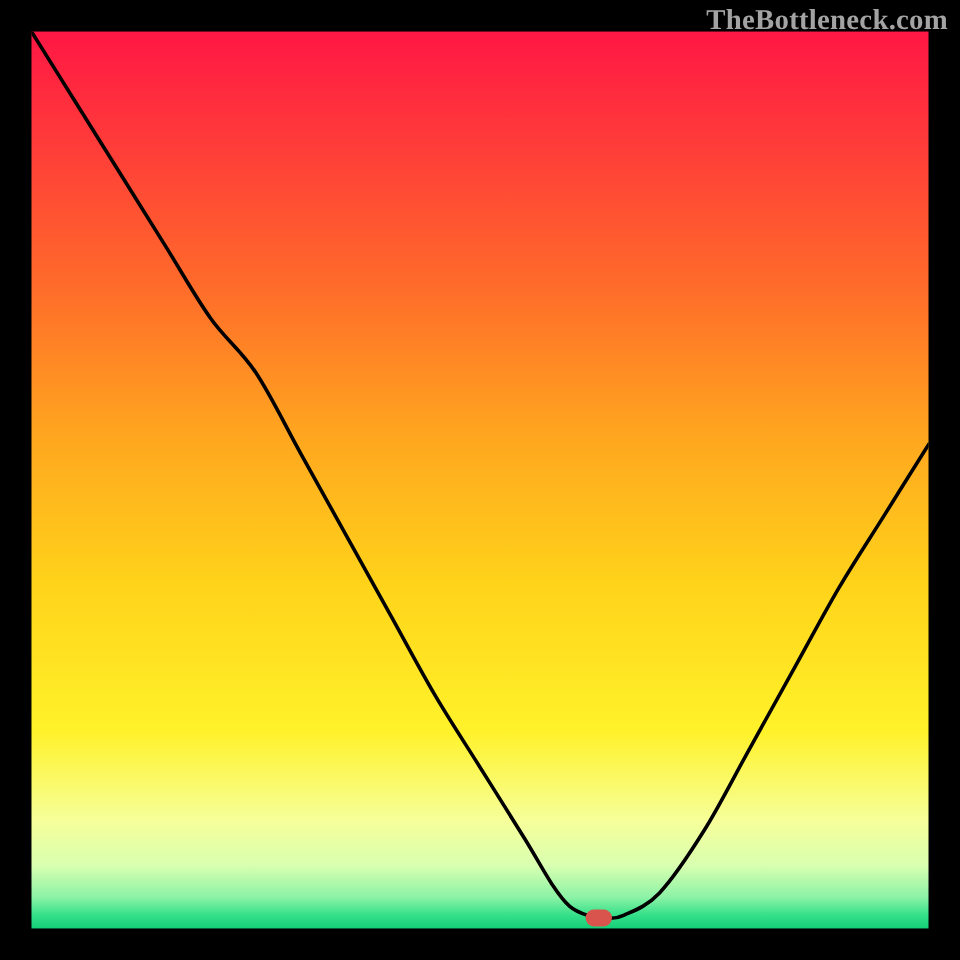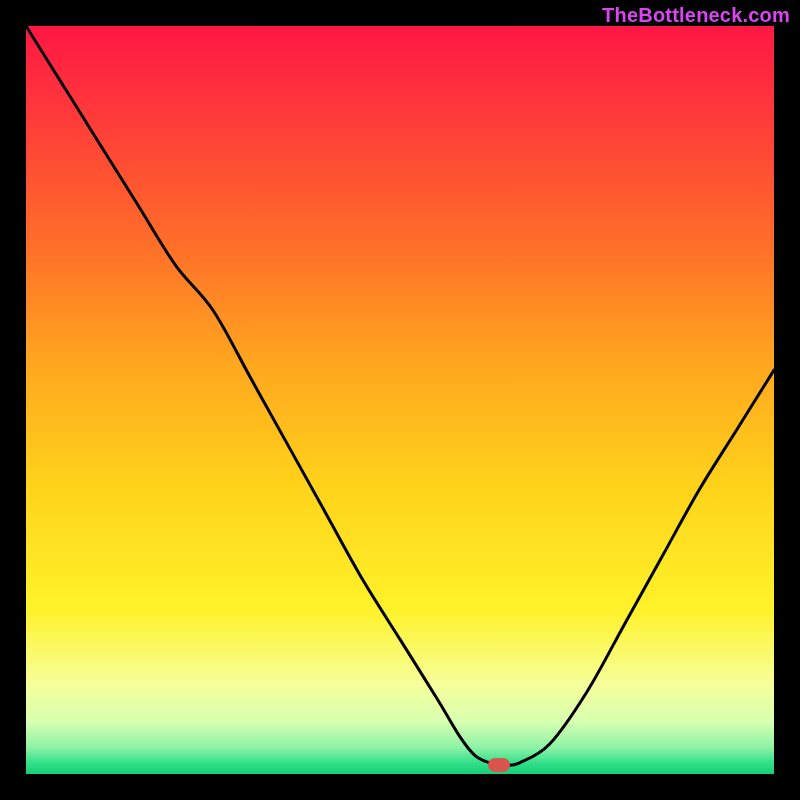--- a/index.html
+++ b/index.html
@@ -44,23 +44,23 @@
     position: absolute;
     width: 22px;
     height: 14px;
     border-radius: 8px;
     transform: translate(-50%, -50%);
   }
   .watermark {
     position: absolute;
     top: 4px;
     right: 10px;
-    font-family: Liberation Sans, sans-serif;
-    font-size: 20px;
-    color: #d946ef;
+    font-family: Liberation Serif, serif;
+    font-size: 24px;
+    color: #a3a3a3;
     font-weight: 600;
     letter-spacing: 0.2px;
     user-select: none;
   }
 </style>
 </head>
 <body>
 
 <div class="frame">
   <div class="plot">

